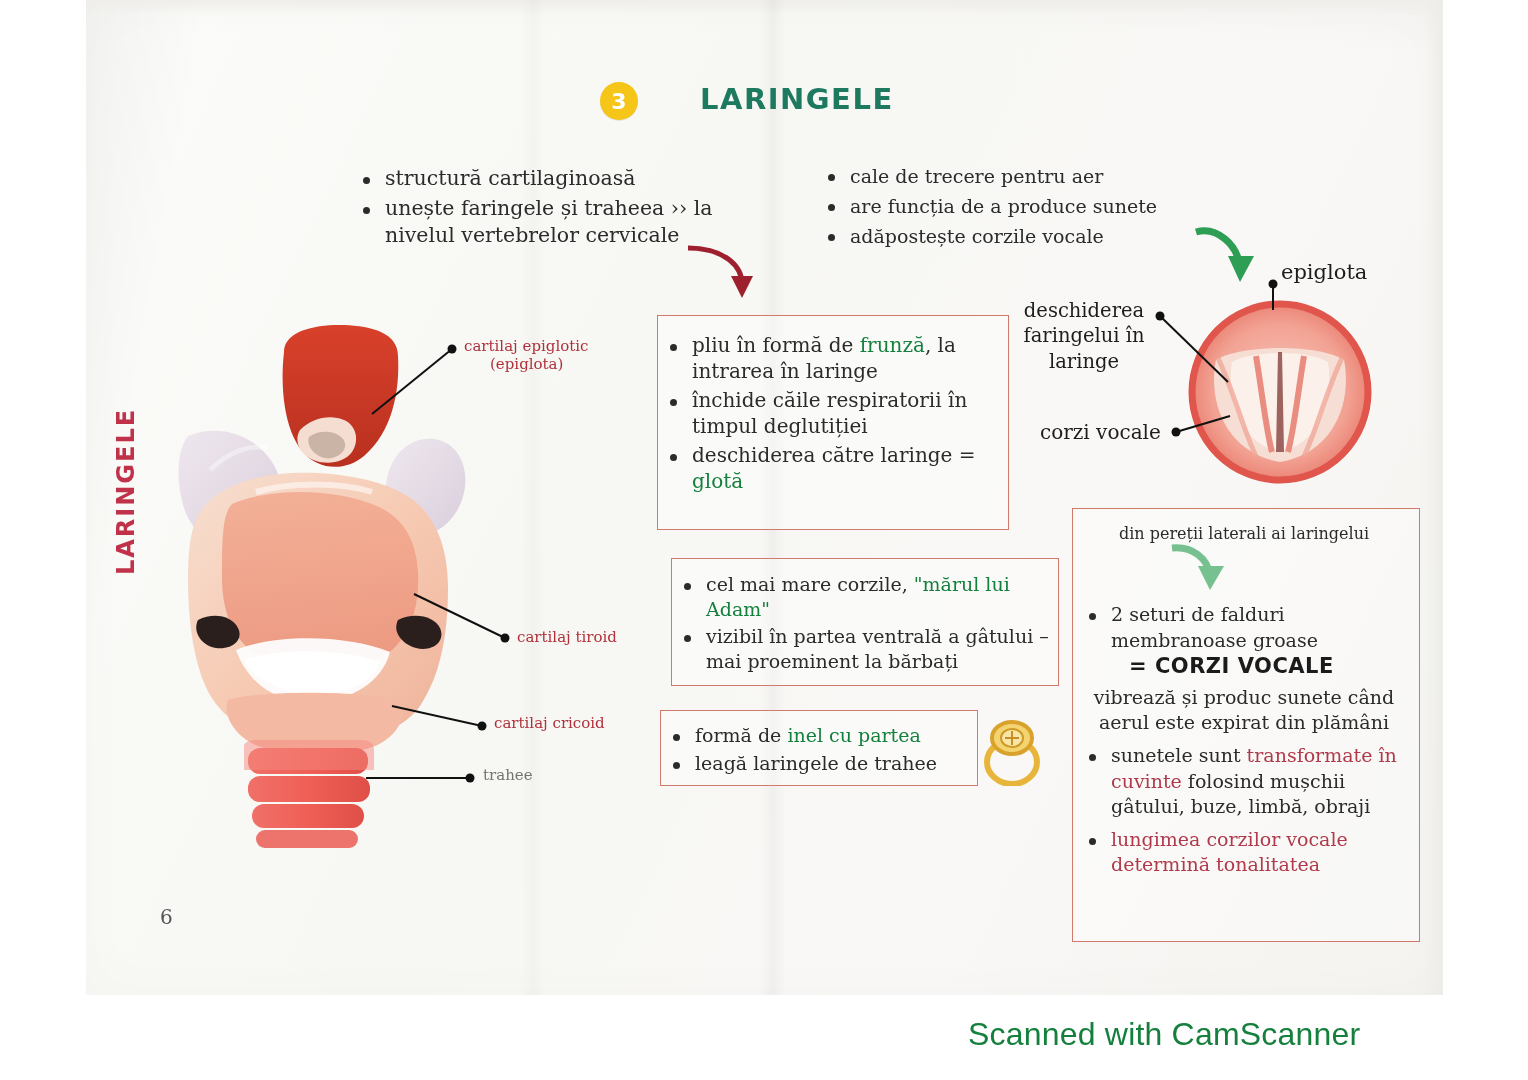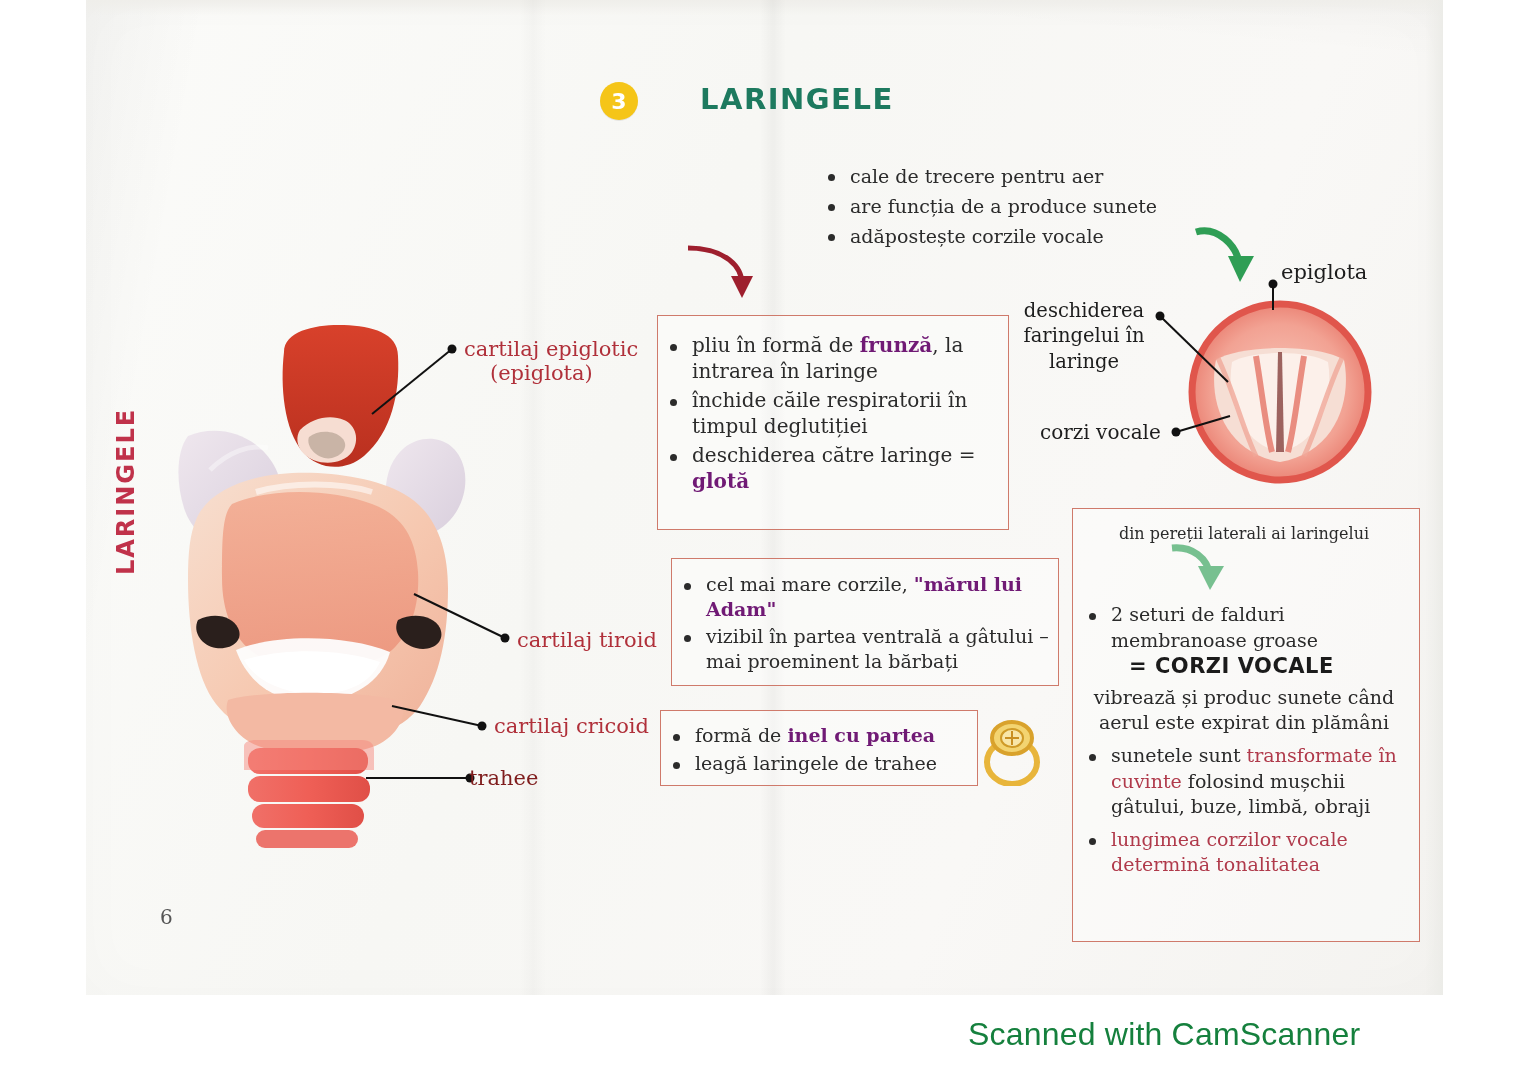--- a/index.html
+++ b/index.html
@@ -185,21 +185,21 @@
     left: 1072px;
     top: 508px;
     width: 348px;
     height: 434px;
     padding: 14px 12px 10px 8px;
     font-family: "DejaVu Serif", serif;
     font-size: 19px;
     line-height: 1.33;
     color: #2b2b2b;
   }
-  .red-t { color: #701a75; font-weight: bold; }
+  .red-t { color: #15803d; }
   .dkred-t { color: #b03a4b; }
   .corzi-head {
     text-align: center;
     font-size: 16px;
     margin: 0 0 6px 0;
   }
   .corzi-emph {
     font-family: "DejaVu Sans", sans-serif;
     font-weight: bold;
     font-size: 21px;
@@ -207,28 +207,28 @@
     color: #1b1b1b;
   }
   .corzi-mid {
     text-align: center;
     margin: 4px 0 8px 0;
   }
   
   .label {
     position: absolute;
     font-family: "DejaVu Serif", serif;
-    font-size: 21px;
+    font-size: 15px;
     color: #b03a3a;
     white-space: nowrap;
   }
   .lbl-epiglotic { left: 464px; top: 337px; text-align: left; color:#b0303a; }
   .lbl-tiroid { left: 517px; top: 628px; color:#b0303a; }
   .lbl-cricoid { left: 494px; top: 714px; color:#b0303a; }
-  .lbl-trahee { left: 469px; top: 766px; color:#7f1d1d; }
+  .lbl-trahee { left: 483px; top: 766px; color:#737373; }
   .lbl-epiglota2 { left: 1281px; top: 260px; color:#1d1d1d; font-size: 21px; }
   .lbl-deschiderea {
     position: absolute;
     left: 1014px; top: 298px;
     width: 140px;
     text-align: center;
     font-family: "DejaVu Serif", serif;
     font-size: 19.5px;
     color: #1d1d1d;
     line-height: 1.3;
@@ -281,20 +281,26 @@
   <div class="page-edge-top"></div>
   <div class="page-edge-right"></div>
   <div class="fold" style="left:760px;"></div>
   <div class="fold" style="left:520px; opacity:.6;"></div>
 
   <div class="vtitle">LARINGELE</div>
 
   <div class="badge">3</div>
   <div class="title">LARINGELE</div>
 
+  <div class="blk-left">
+    <ul class="bl">
+      <li>structură cartilaginoasă</li>
+      <li>unește faringele și  traheea ›› la nivelul vertebrelor cervicale</li>
+    </ul>
+  </div>
 
   <div class="blk-right">
     <ul class="bl">
       <li>cale de trecere pentru aer</li>
       <li>are funcția de a produce sunete</li>
       <li>adăpostește corzile vocale</li>
     </ul>
   </div>
 
   <svg class="overlay" viewBox="0 0 1528 1080">

